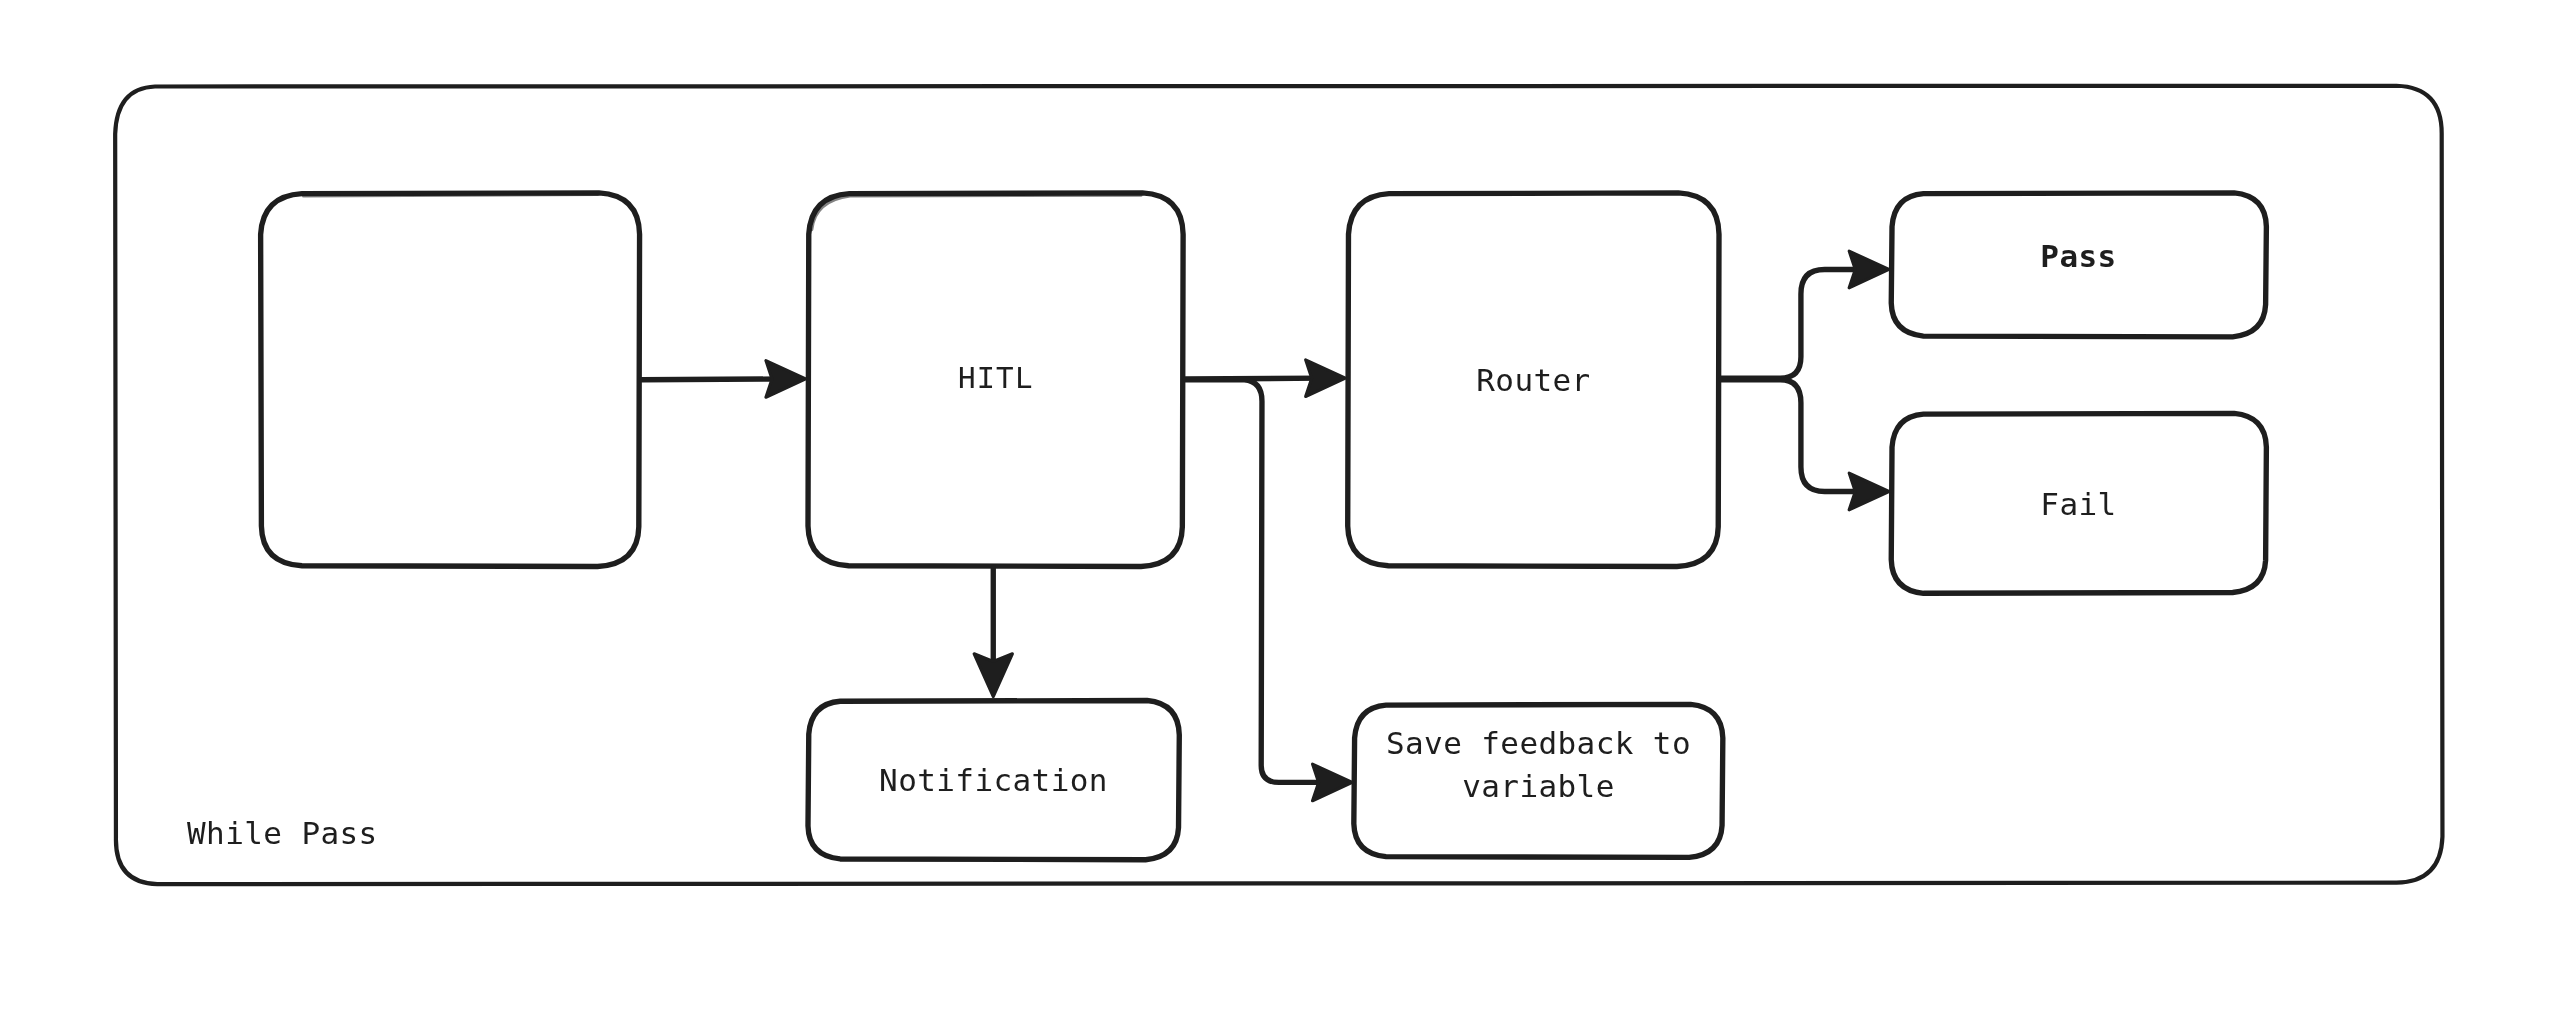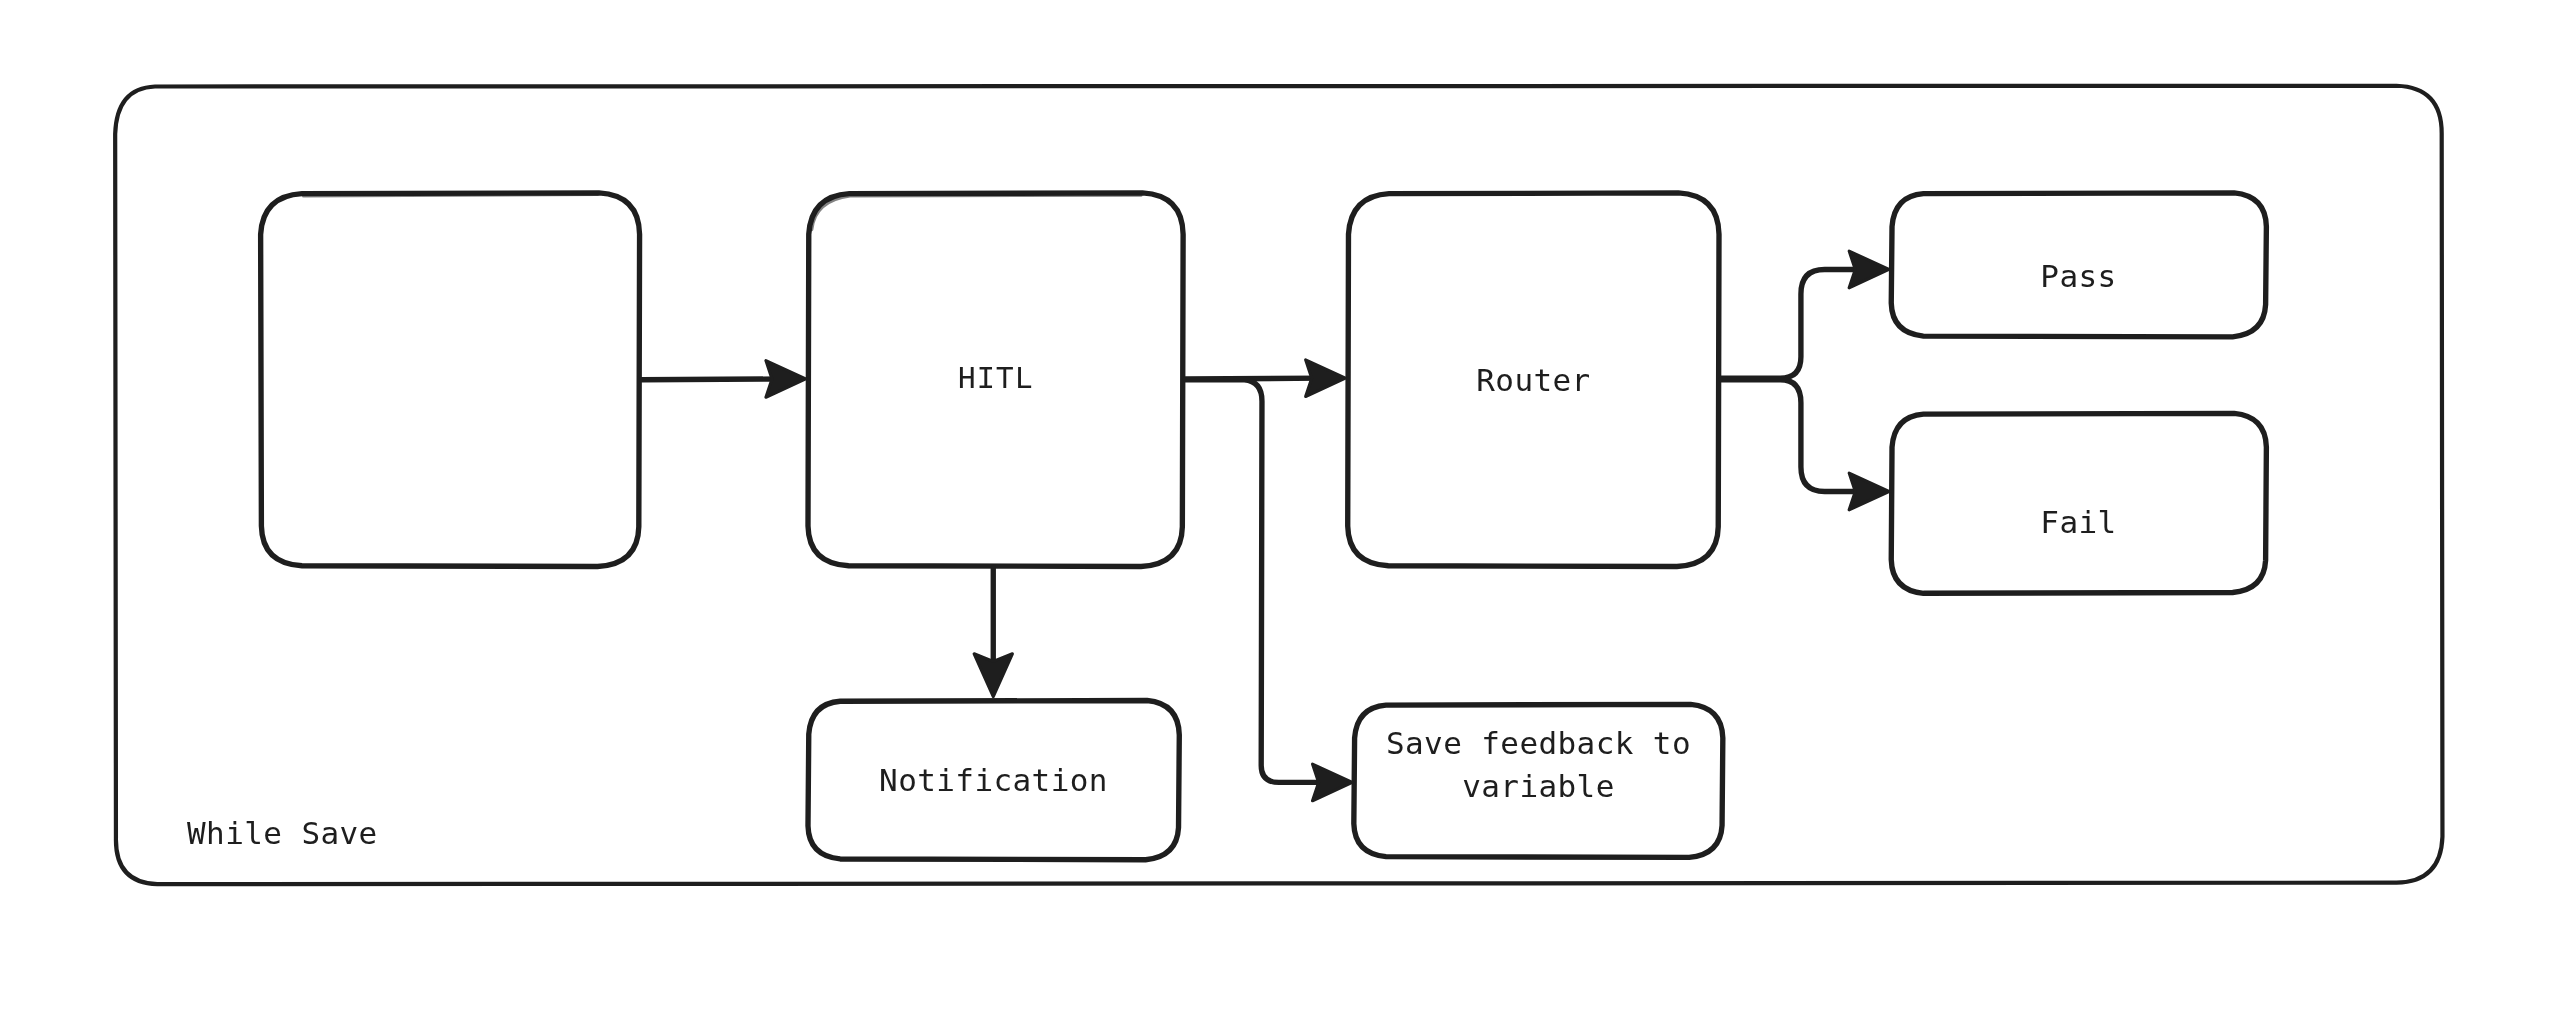--- a/index.html
+++ b/index.html
@@ -121,25 +121,25 @@
       <path d="M 2467 642 L 2415 618 L 2423 642 L 2415 666 Z" fill="#1e1e1e" stroke="#1e1e1e" stroke-width="4" stroke-linejoin="round"></path>
     </g>
 
   </svg>
 
 
   <div class="node-label" style="left:808px; top:193px; width:375px; height:374px;font-family:Liberation Mono, monospace;">HITL</div>
 
   <div class="node-label" style="left:1348px; top:193px; width:371px; height:374px;">Router</div>
 
-  <div class="node-label" style="left:1891px; top:204px; width:375px; height:144px;">Pass</div>
+  <div class="node-label" style="left:1891px; top:184px; width:375px; height:144px;font-weight:bold;">Pass</div>
 
-  <div class="node-label" style="left:1891px; top:432px; width:375px; height:180px;">Fail</div>
+  <div class="node-label" style="left:1891px; top:414px; width:375px; height:180px;">Fail</div>
 
   <div class="node-label" style="left:808px; top:701px; width:371px; height:159px;">Notification</div>
 
   <div class="node-label" style="left:1354px; top:688px; width:369px; height:153px;">Save feedback to
 variable</div>
 
-  <div class="group-label" style="left:187px; top:815px;">While Save</div>
+  <div class="group-label" style="left:187px; top:815px;">While Pass</div>
 
 </div>
 
 
 </body></html>

